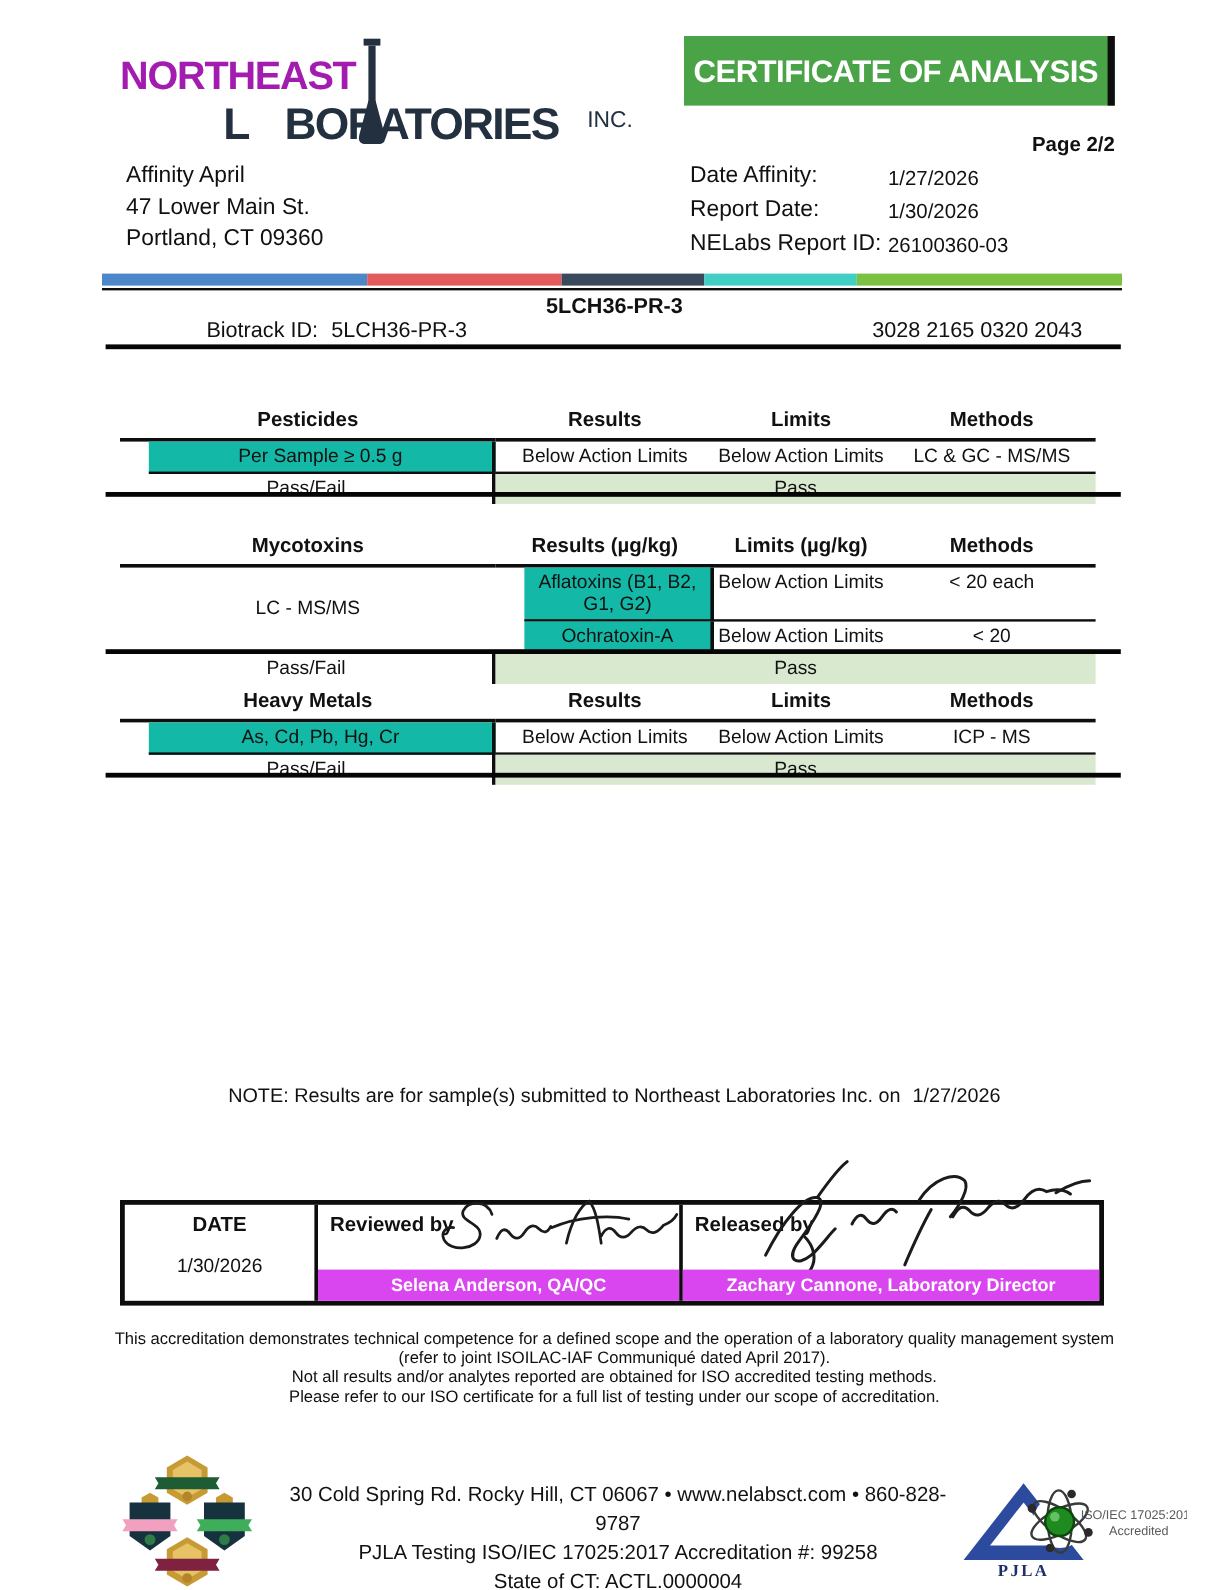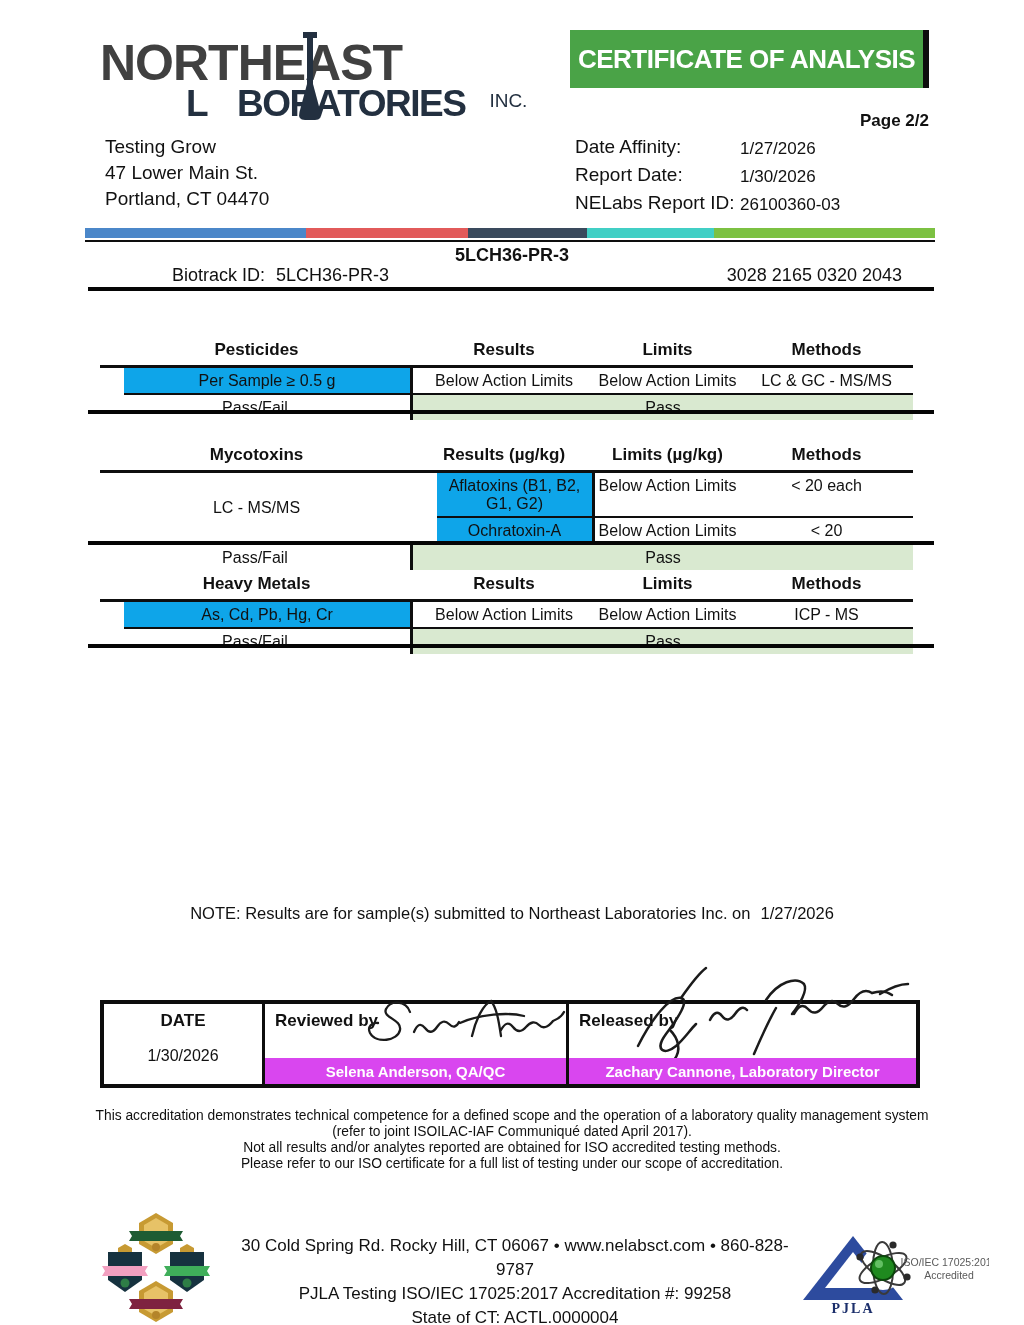--- a/index.html
+++ b/index.html
@@ -1,21 +1,21 @@
 <!DOCTYPE html>
 <html><head>
 <meta charset="utf-8">
 <style>
   html,body{margin:0;padding:0;background:#ffffff;}
   #page{position:relative;width:1024px;height:1325px;background:#ffffff;overflow:hidden;
         font-family:"Liberation Sans",sans-serif;color:#111;}
 
   
   #logo{position:absolute;left:100px;top:44px;}
-  .logo-line1{font-size:50px;font-weight:800;letter-spacing:-1px;color:#404040;line-height:38px;}
+  .logo-line1{font-size:33px;font-weight:800;letter-spacing:-1px;color:#a21caf;line-height:38px;}
   .logo-line2{font-size:37px;font-weight:800;letter-spacing:-1.5px;color:#233040;line-height:38px;
               margin-left:86px;display:flex;align-items:flex-end;}
   .logo-spacer{display:inline-block;width:30px;}
   .logo-inc{font-size:19px;font-weight:400;letter-spacing:0;margin-left:24px;padding-bottom:3px;}
   #flask{position:absolute;left:194px;top:-12px;width:32px;height:92px;}
 
   
   #banner{position:absolute;left:570px;top:30px;width:353px;height:58px;background:#4aa347;
           border-right:6px solid #0e0e0e;display:flex;align-items:center;justify-content:center;}
   #banner span{color:#fff;font-weight:800;font-size:26px;letter-spacing:-0.5px;}
@@ -40,21 +40,21 @@
   #biotrack{position:absolute;left:172px;top:265px;font-size:18px;}
   #sample-code{position:absolute;right:122px;top:265px;font-size:18px;}
   #id-line{position:absolute;left:88px;top:287px;width:846px;height:4px;background:#050505;}
 
   
   .lab-table{position:absolute;left:100px;width:813px;display:grid;
              grid-template-columns:313px 182px 145px 173px;}
   .th{font-weight:800;font-size:17px;text-align:center;padding:4px 0 5px;
       border-bottom:3px solid #0e0e0e;}
   .td{font-size:16px;text-align:center;padding:4px 0 3px;}
-  .blue{background:#0ea5e9;margin-left:24px;}
+  .blue{background:#14b8a6;margin-left:24px;}
   .vr{border-right:3px solid #0e0e0e;}
   .bb{border-bottom:2px solid #0e0e0e;}
   .pass-cell{grid-column:2/5;background:#d9e9d0;font-size:16px;text-align:center;padding:4px 0 3px;}
   .methods-merged{grid-row:2/span 2;display:flex;align-items:center;justify-content:center;
                   font-size:16px;border-bottom:2px solid #0e0e0e;}
   .table-bottom{position:absolute;left:88px;width:846px;height:4px;background:#050505;}
 
   
   #note{position:absolute;left:0;top:904px;width:1024px;text-align:center;font-size:16.5px;}
   #note .note-date{margin-left:10px;}
@@ -102,23 +102,23 @@
       <path d="M13 52 L5.5 80 Q3.5 88 11 88 L21 88 Q28.5 88 26.5 80 L19 52 Z" fill="#233040"></path>
     </svg>
   </div>
 
   <div id="banner">
     <span>CERTIFICATE OF ANALYSIS</span>
   </div>
   <div id="page-num">Page 2/2</div>
 
   <div id="client">
-    <div>Testing Grow</div>
+    <div>Affinity April</div>
     <div>47 Lower Main St.</div>
-    <div>Portland, CT 04470</div>
+    <div>Portland, CT 09360</div>
   </div>
 
   <div id="meta">
     <div class="meta-row">
       <span class="meta-label">Date Affinity:</span>
       <span class="meta-value">1/27/2026</span>
     </div>
     <div class="meta-row">
       <span class="meta-label">Report Date:</span>
       <span class="meta-value">1/30/2026</span>

